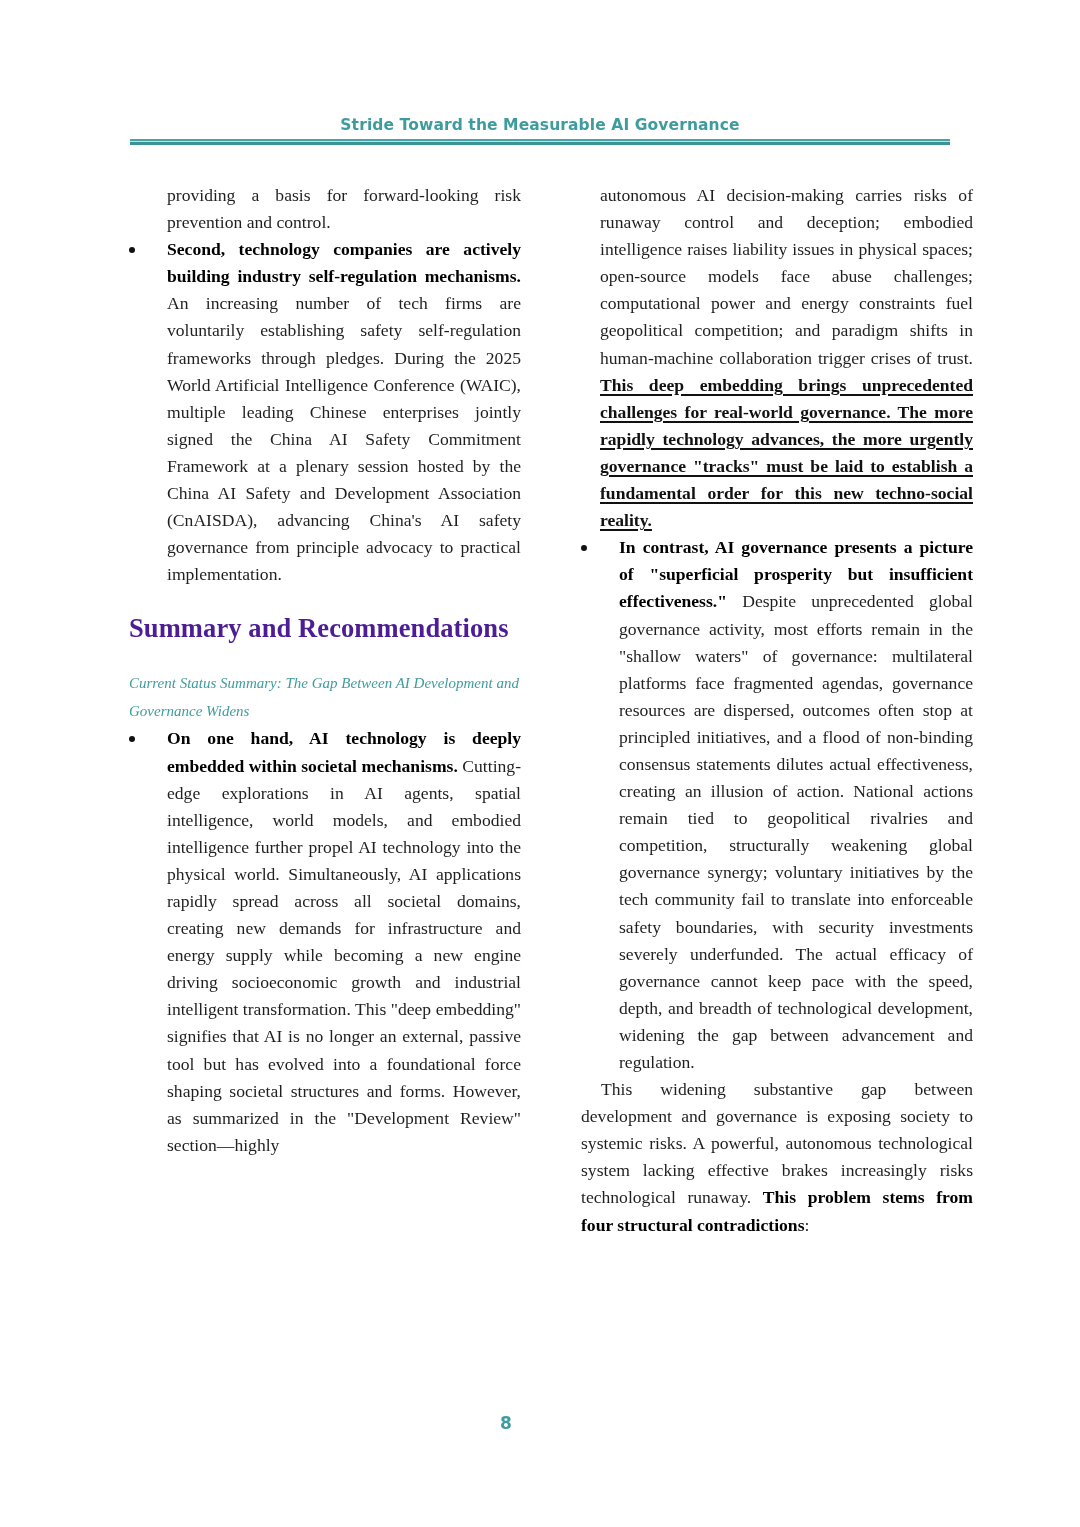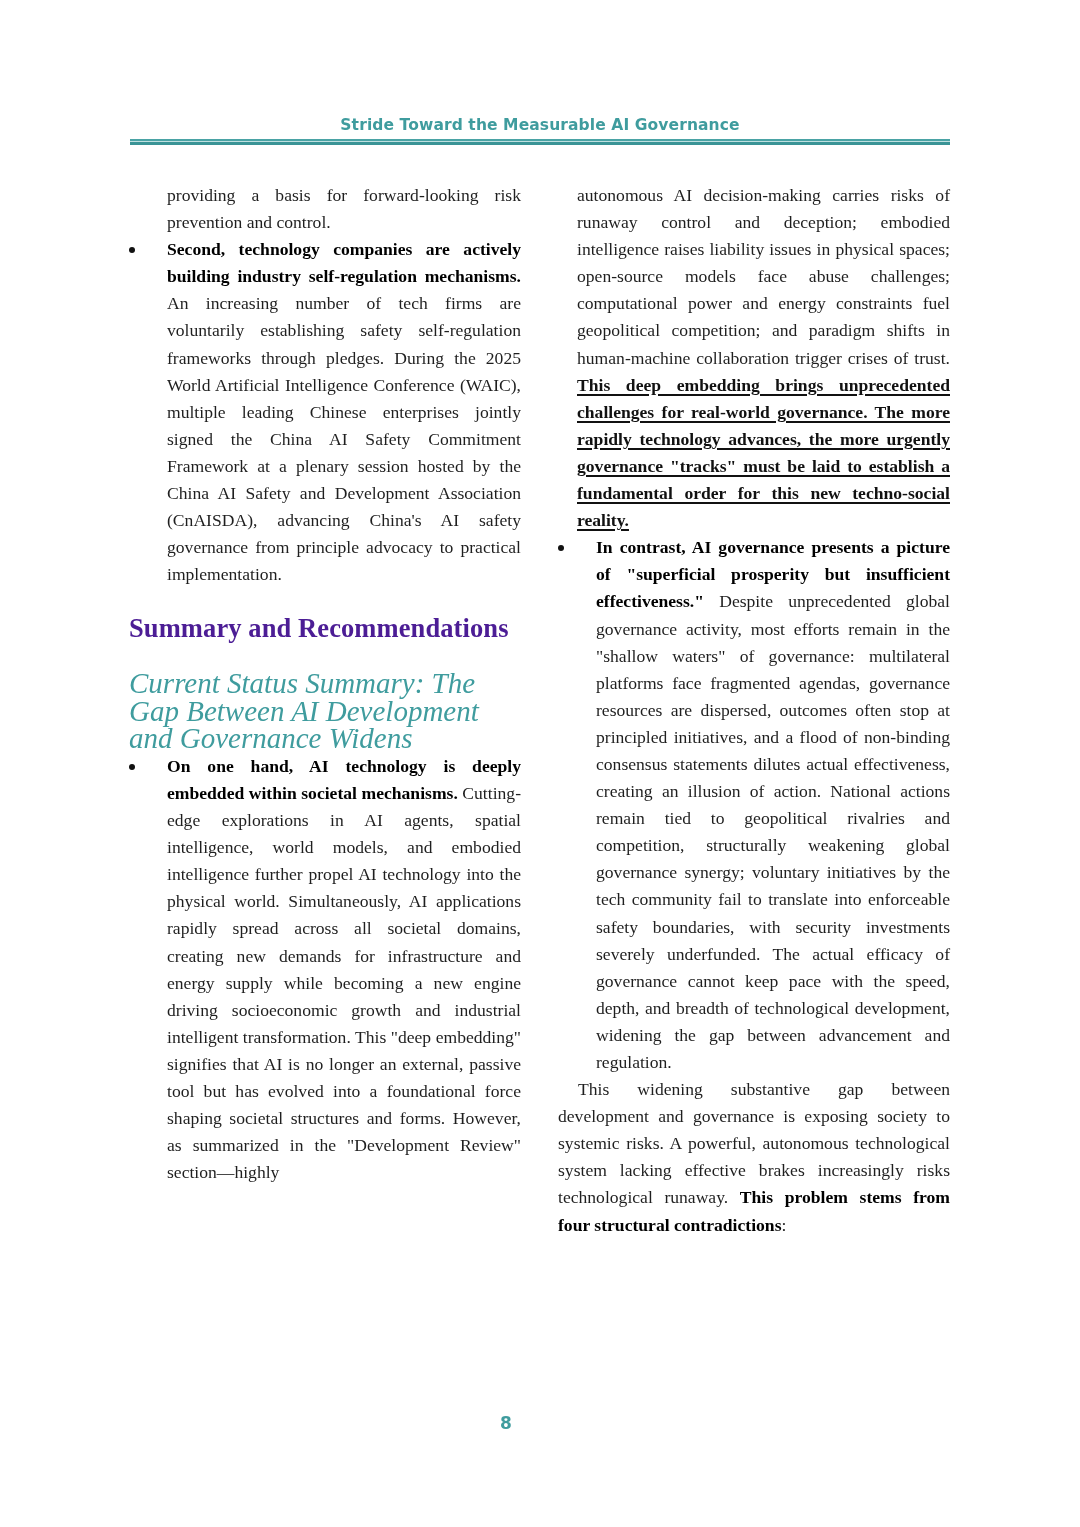--- a/index.html
+++ b/index.html
@@ -14,39 +14,39 @@
   .header-rule { position: absolute; left: 130px; top: 139px; width: 820px; height: 6px; }
   .header-rule .r1 { position: absolute; left: 0; top: 0; width: 100%; height: 2px; background: #4aa3a5; }
   .header-rule .r2 { position: absolute; left: 0; top: 2px; width: 100%; height: 1px; background: #bfe0e0; }
   .header-rule .r3 { position: absolute; left: 0; top: 3px; width: 100%; height: 3px; background: #3a9496; }
 
   .col {
     position: absolute; top: 182px;
     font-family: "Liberation Serif", serif; font-size: 17.6px; line-height: 27.1px; color: #1f1f1f;
   }
   .col-left { left: 129px; width: 392px; }
-  .col-right { left: 577px; width: 373px; }
+  .col-right { left: 600px; width: 373px; }
 
   p { margin: 0; text-align: justify; }
   .indent-block { padding-left: 38px; }
   .para-indent { text-indent: 37px; }
 
   .bullet { position: relative; padding-left: 38px; text-align: justify; }
   .bullet .dot {
     position: absolute; left: 0; top: 11px; width: 6px; height: 6px; border-radius: 50%; background: #111;
   }
   b, .strong { font-weight: bold; color: #000000; }
   .ul-strong { font-weight: bold; text-decoration: underline; text-decoration-thickness: 1.5px; text-underline-offset: 3px; color: #111; }
 
   .section-heading {
     font-family: "Liberation Serif", serif; font-weight: bold; font-size: 26.5px; line-height: 32px;
     color: #4c1d95; margin: 24px 0 0 0; letter-spacing: 0.1px;
   }
   .sub-heading {
-    font-family: "Liberation Serif", serif; font-style: italic; font-size: 29px; line-height: 27.5px;
+    font-family: "Liberation Serif", serif; font-style: italic; font-size: 15px; line-height: 27.5px;
     color: #3f9c9e; margin: 26px 0 0 0;
   }
   .after-sub { margin-top: 15px; }
 
   .page-number {
     position: absolute; left: 480px; top: 1413px; width: 52px; text-align: center;
     font-family: "DejaVu Sans", sans-serif; font-weight: bold; font-size: 17px; color: #3f9c9e;
   }
 </style>
 </head>

